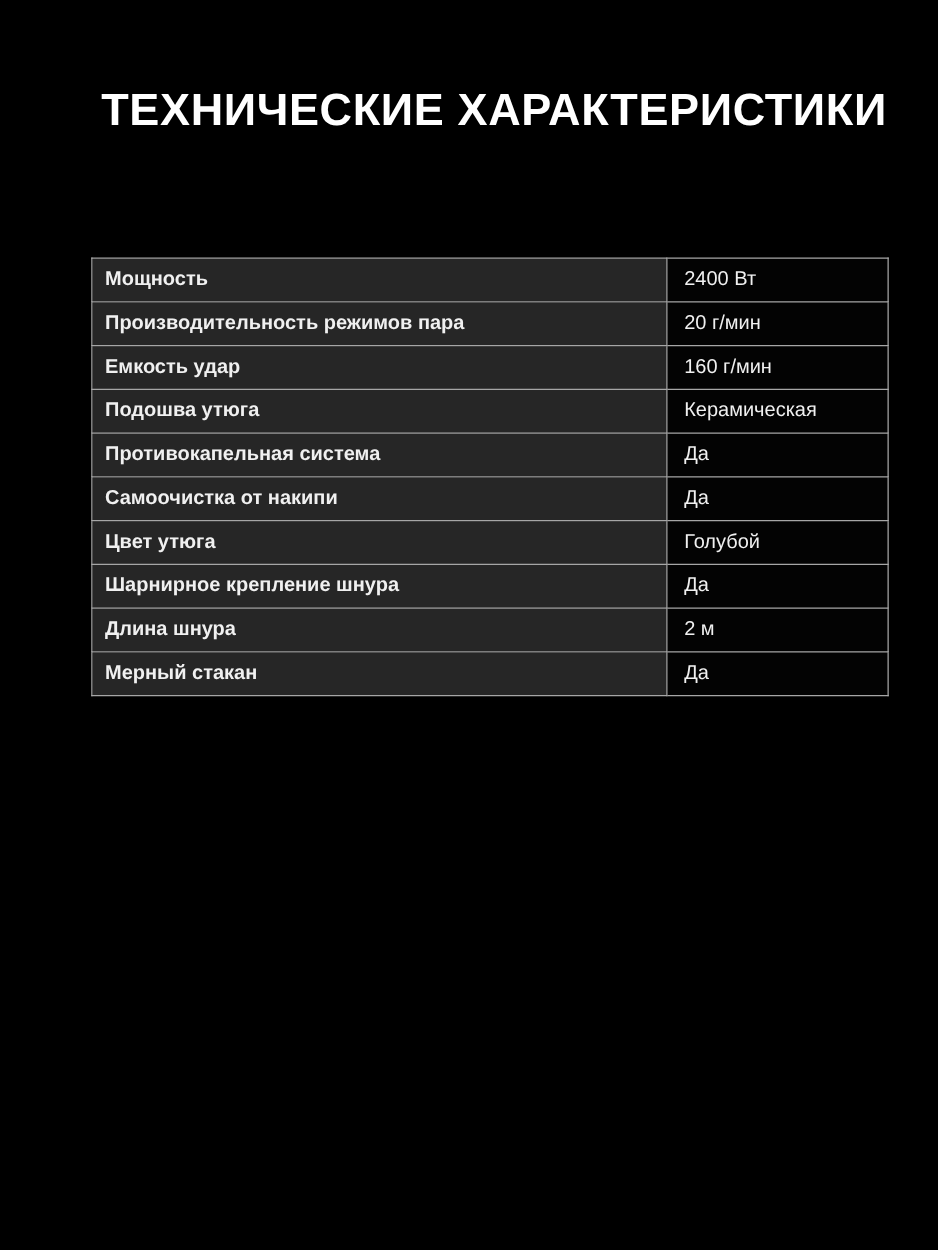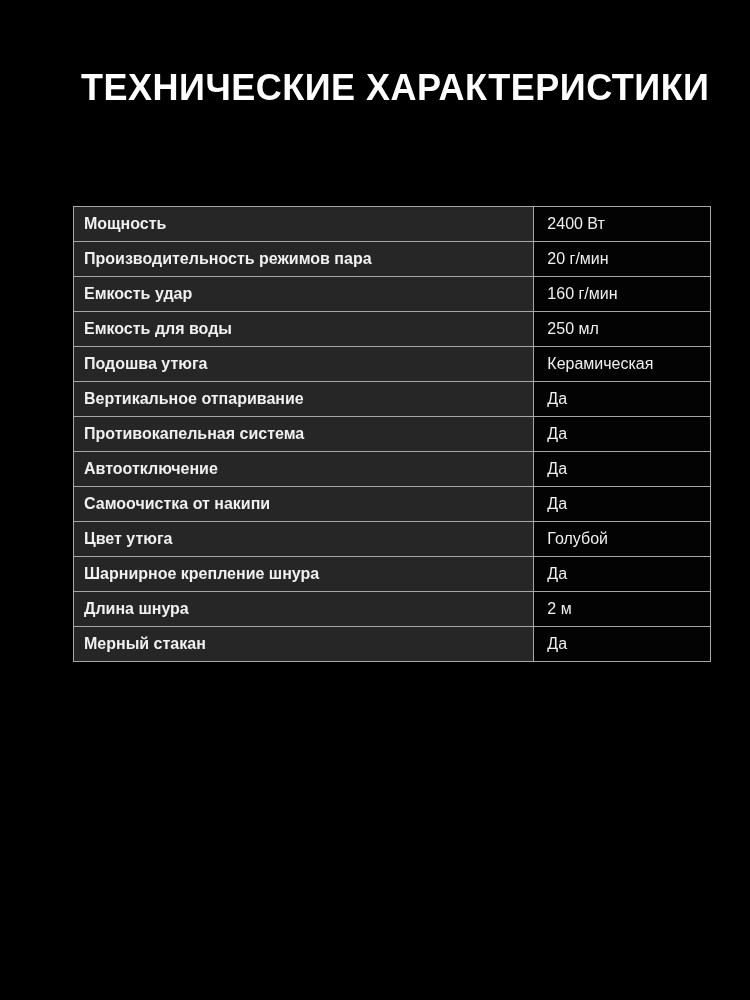--- a/index.html
+++ b/index.html
@@ -72,37 +72,25 @@
       </tr>
       <tr>
         <td class="spec-label">Производительность режимов пара</td>
         <td class="spec-value">20 г/мин</td>
       </tr>
       <tr>
         <td class="spec-label">Емкость удар</td>
         <td class="spec-value">160 г/мин</td>
       </tr>
       <tr>
-        <td class="spec-label">Емкость для воды</td>
-        <td class="spec-value">250 мл</td>
-      </tr>
-      <tr>
         <td class="spec-label">Подошва утюга</td>
         <td class="spec-value">Керамическая</td>
       </tr>
       <tr>
-        <td class="spec-label">Вертикальное отпаривание</td>
-        <td class="spec-value">Да</td>
-      </tr>
-      <tr>
         <td class="spec-label">Противокапельная система</td>
-        <td class="spec-value">Да</td>
-      </tr>
-      <tr>
-        <td class="spec-label">Автоотключение</td>
         <td class="spec-value">Да</td>
       </tr>
       <tr>
         <td class="spec-label">Самоочистка от накипи</td>
         <td class="spec-value">Да</td>
       </tr>
       <tr>
         <td class="spec-label">Цвет утюга</td>
         <td class="spec-value">Голубой</td>
       </tr>

